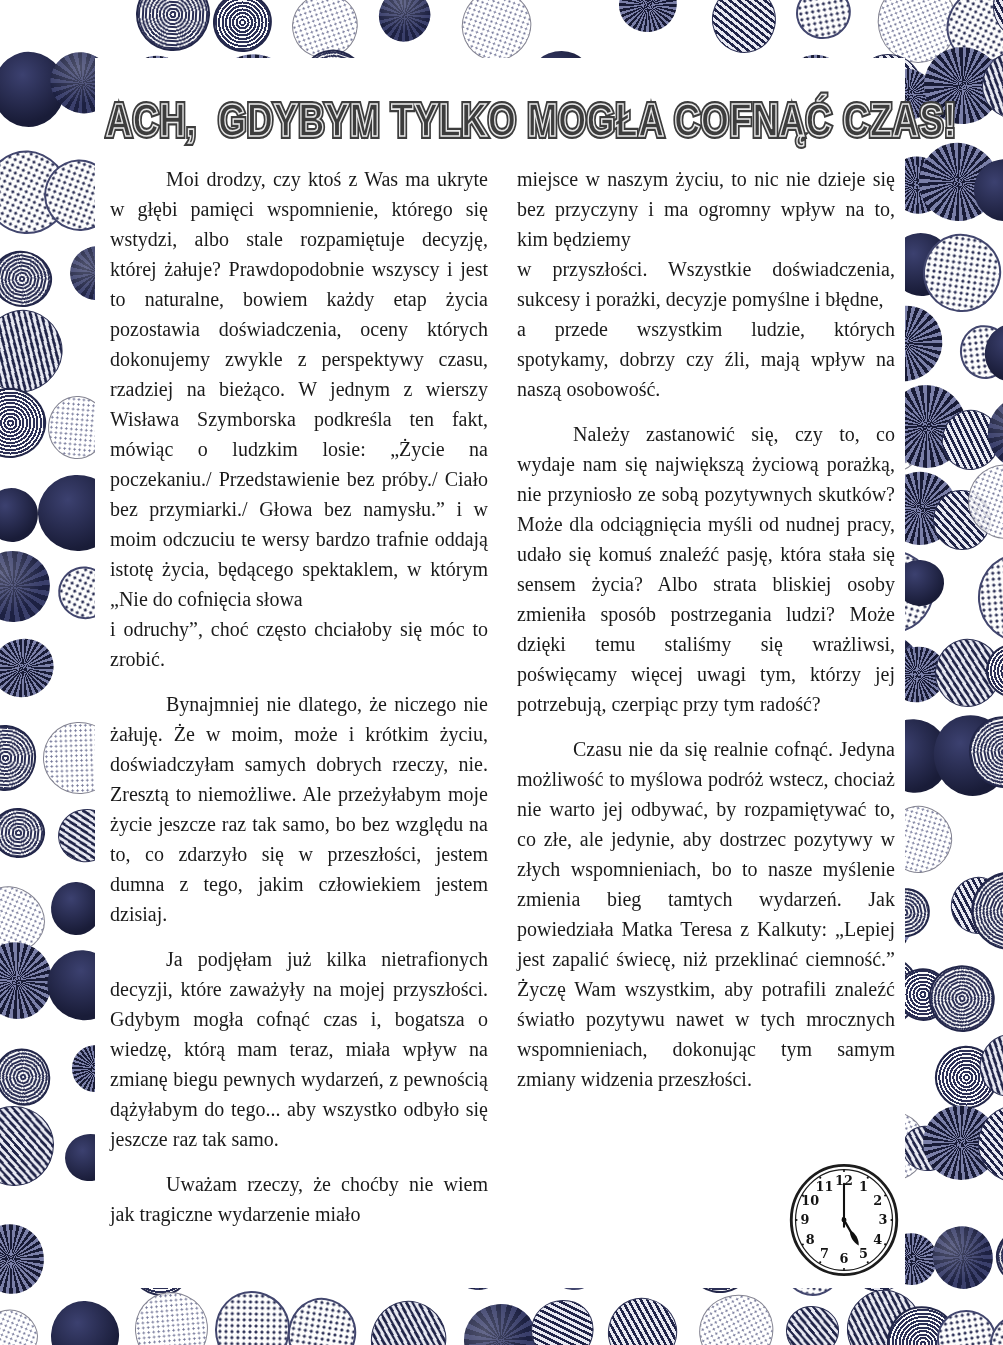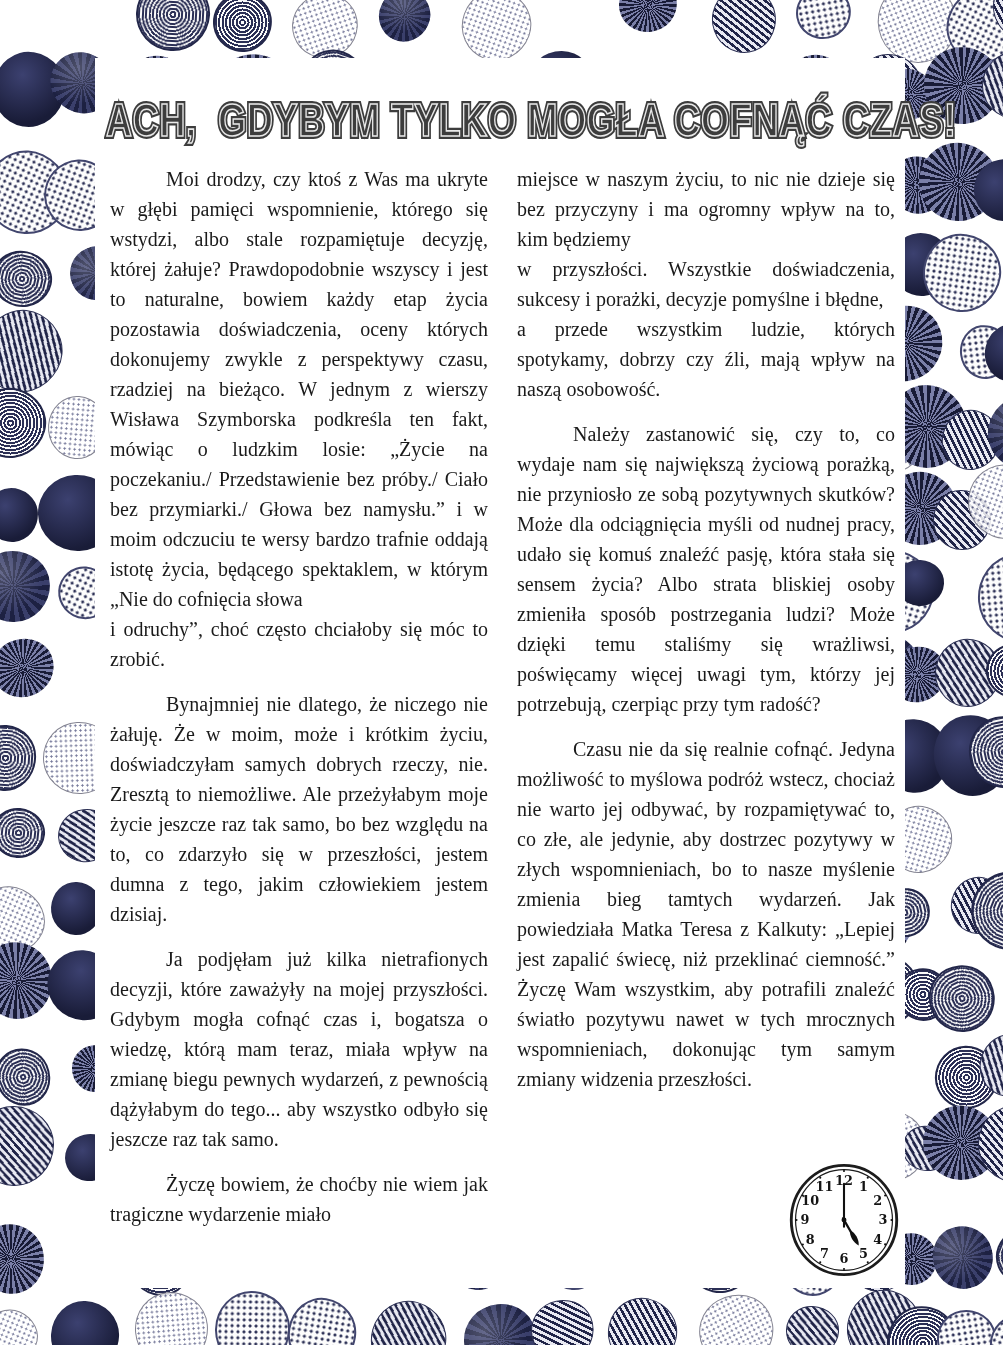--- a/index.html
+++ b/index.html
@@ -292,21 +292,21 @@
     <div class="title-wrap">
       <span class="title-layer title-base">ACH,  GDYBYM TYLKO MOGŁA COFNĄĆ CZAS!</span>
       <span class="title-layer title-inline" aria-hidden="true">ACH,  GDYBYM TYLKO MOGŁA COFNĄĆ CZAS!</span>
     </div>
 
     <div class="columns">
       <div class="col">
           <p class="para indent">Moi drodzy, czy ktoś z Was ma ukryte w głębi pamięci wspomnienie, którego się wstydzi, albo stale rozpamiętuje decyzję, której żałuje? Prawdopodobnie wszyscy i jest to naturalne, bowiem każdy etap życia pozostawia doświadczenia, oceny których dokonujemy zwykle z perspektywy czasu, rzadziej na bieżąco. W jednym z wierszy Wisława Szymborska podkreśla ten fakt, mówiąc o ludzkim losie: „Życie na poczekaniu./ Przedstawienie bez próby./ Ciało bez przymiarki./ Głowa bez namysłu.” i w moim odczuciu te wersy bardzo trafnie oddają istotę życia, będącego spektaklem, w którym „Nie do cofnięcia słowa<br>i odruchy”, choć często chciałoby się móc to zrobić.</p>
           <p class="para indent">Bynajmniej nie dlatego, że niczego nie żałuję. Że w moim, może i krótkim życiu, doświadczyłam samych dobrych rzeczy, nie. Zresztą to niemożliwe. Ale przeżyłabym moje życie jeszcze raz tak samo, bo bez względu na to, co zdarzyło się w przeszłości, jestem dumna z tego, jakim człowiekiem jestem dzisiaj.</p>
           <p class="para indent">Ja podjęłam już kilka nietrafionych decyzji, które zaważyły na mojej przyszłości. Gdybym mogła cofnąć czas i, bogatsza o wiedzę, którą mam teraz, miała wpływ na zmianę biegu pewnych wydarzeń, z pewnością dążyłabym do tego... aby wszystko odbyło się jeszcze raz tak samo.</p>
-          <p class="para indent">Życzę bowiem, że choćby nie wiem jak tragiczne wydarzenie miało</p>
+          <p class="para indent">Uważam rzeczy, że choćby nie wiem jak tragiczne wydarzenie miało</p>
         </div>
       <div class="col">
           <p class="para">miejsce w naszym życiu, to nic nie dzieje się bez przyczyny i ma ogromny wpływ na to, kim będziemy<br>w przyszłości. Wszystkie doświadczenia, sukcesy i porażki, decyzje pomyślne i błędne,<br>a przede wszystkim ludzie, których spotykamy, dobrzy czy źli, mają wpływ na naszą osobowość.</p>
           <p class="para indent">Należy zastanowić się, czy to, co wydaje nam się największą życiową porażką, nie przyniosło ze sobą pozytywnych skutków? Może dla odciągnięcia myśli od nudnej pracy, udało się komuś znaleźć pasję, która stała się sensem życia? Albo strata bliskiej osoby zmieniła sposób postrzegania ludzi? Może dzięki temu staliśmy się wrażliwsi, poświęcamy więcej uwagi tym, którzy jej potrzebują, czerpiąc przy tym radość?</p>
           <p class="para indent">Czasu nie da się realnie cofnąć. Jedyna możliwość to myślowa podróż wstecz, chociaż nie warto jej odbywać, by rozpamiętywać to, co złe, ale jedynie, aby dostrzec pozytywy w złych wspomnieniach, bo to nasze myślenie zmienia bieg tamtych wydarzeń. Jak powiedziała Matka Teresa z Kalkuty: „Lepiej jest zapalić świecę, niż przeklinać ciemność.” Życzę Wam wszystkim, aby potrafili znaleźć światło pozytywu nawet w tych mrocznych wspomnieniach, dokonując tym samym zmiany widzenia przeszłości.</p>
         </div>
     </div>
 
     <div class="clock">
       <svg id="clock-svg" viewBox="-60 -62 120 124">

